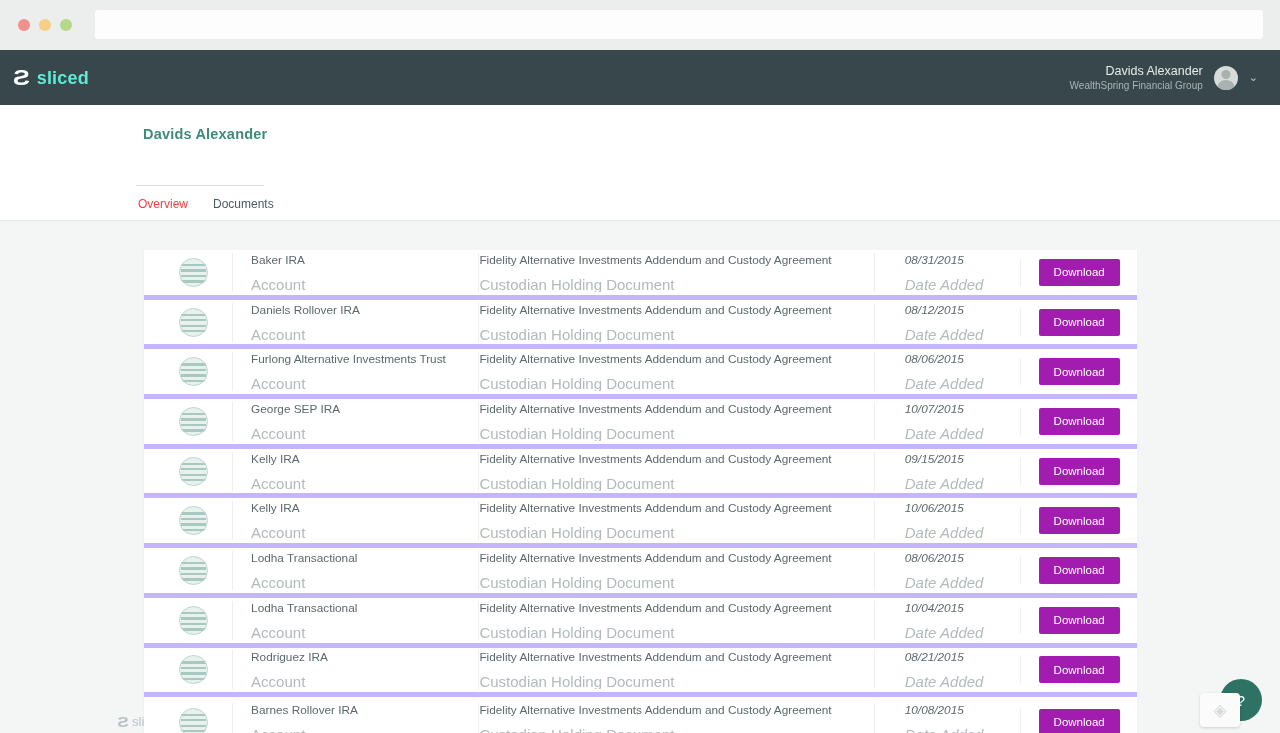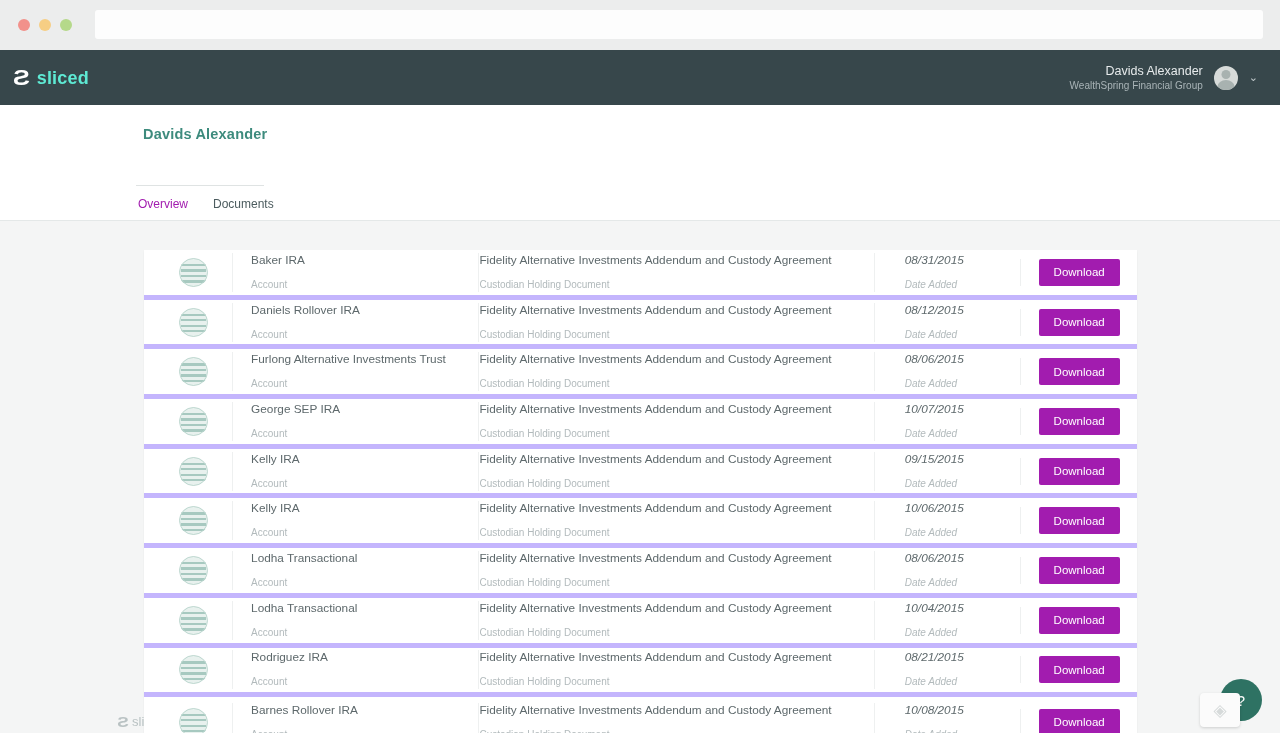--- a/index.html
+++ b/index.html
@@ -99,21 +99,21 @@
   
   .tabs-bar{
     position:absolute; top:186px; left:0; width:1280px; height:35px;
     background:#ffffff; border-bottom:1px solid #e4e8e8;
   }
   .tabs{
     position:absolute; left:138px; top:0; height:35px;
     display:flex; align-items:flex-start; gap:25px; padding-top:11px;
   }
   .tab{
-    font-size:12px; color:#a21caf; cursor:pointer;
+    font-size:12px; color:#ef4444; cursor:pointer;
     padding-bottom:10px; border-bottom:2px solid transparent;
   }
   .tab.active{ color:#4b5b5e; border-bottom-color:#3d8b7d; }
 
   
   .content{
     position:absolute; top:221px; left:0; width:1280px; height:512px;
     background:#f4f5f5; overflow:hidden;
   }
   .doc-list{
@@ -150,21 +150,21 @@
   .cell-account{ width:249px; padding-left:18px; }
   .cell-doc{ width:400px; }
   .cell-date{ width:148px; padding-left:30px;font-style:italic; }
   .cell-action{ width:118px; display:flex; justify-content:center; }
 
   .primary-text{
     font-size:11.8px; color:#5d686b; line-height:15px;
     white-space:nowrap; overflow:hidden; text-overflow:ellipsis;
   }
   .sub-text{
-    font-size:10px; color:#b2babc; line-height:14px; margin-top:10px;
+    font-size:15px; color:#b2babc; line-height:14px; margin-top:10px;
     white-space:nowrap; overflow:hidden; text-overflow:ellipsis;
   }
 
   .download-btn{
     width:81px; height:27px; background:#a21caf; color:#ffffff;
     font-size:11.5px; border:none; border-radius:2px; cursor:pointer;
     font-family:"Liberation Sans", sans-serif;
   }
 
   

